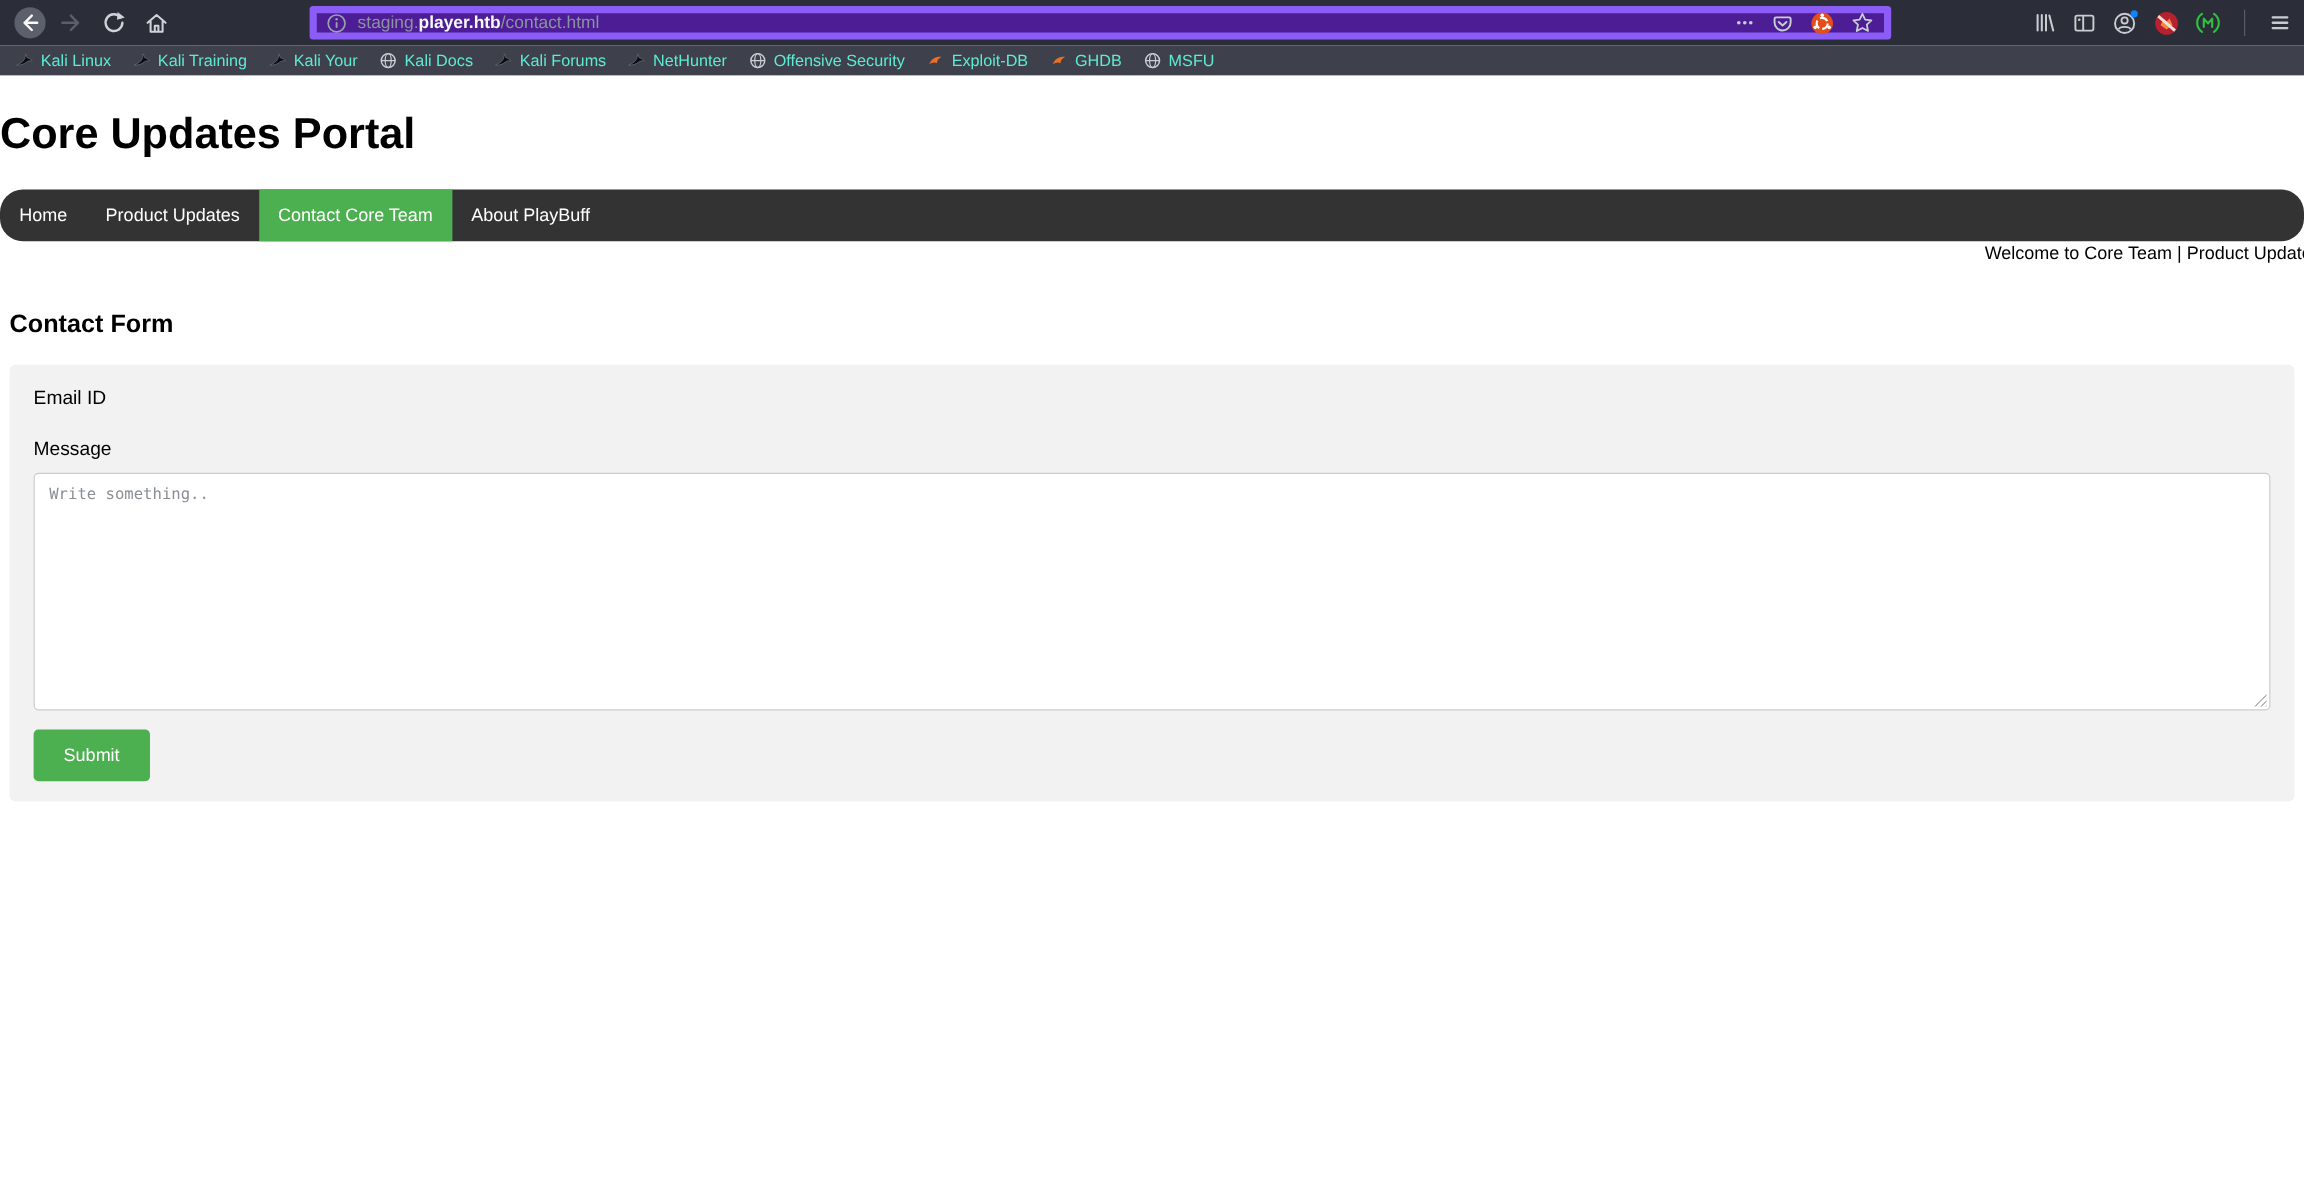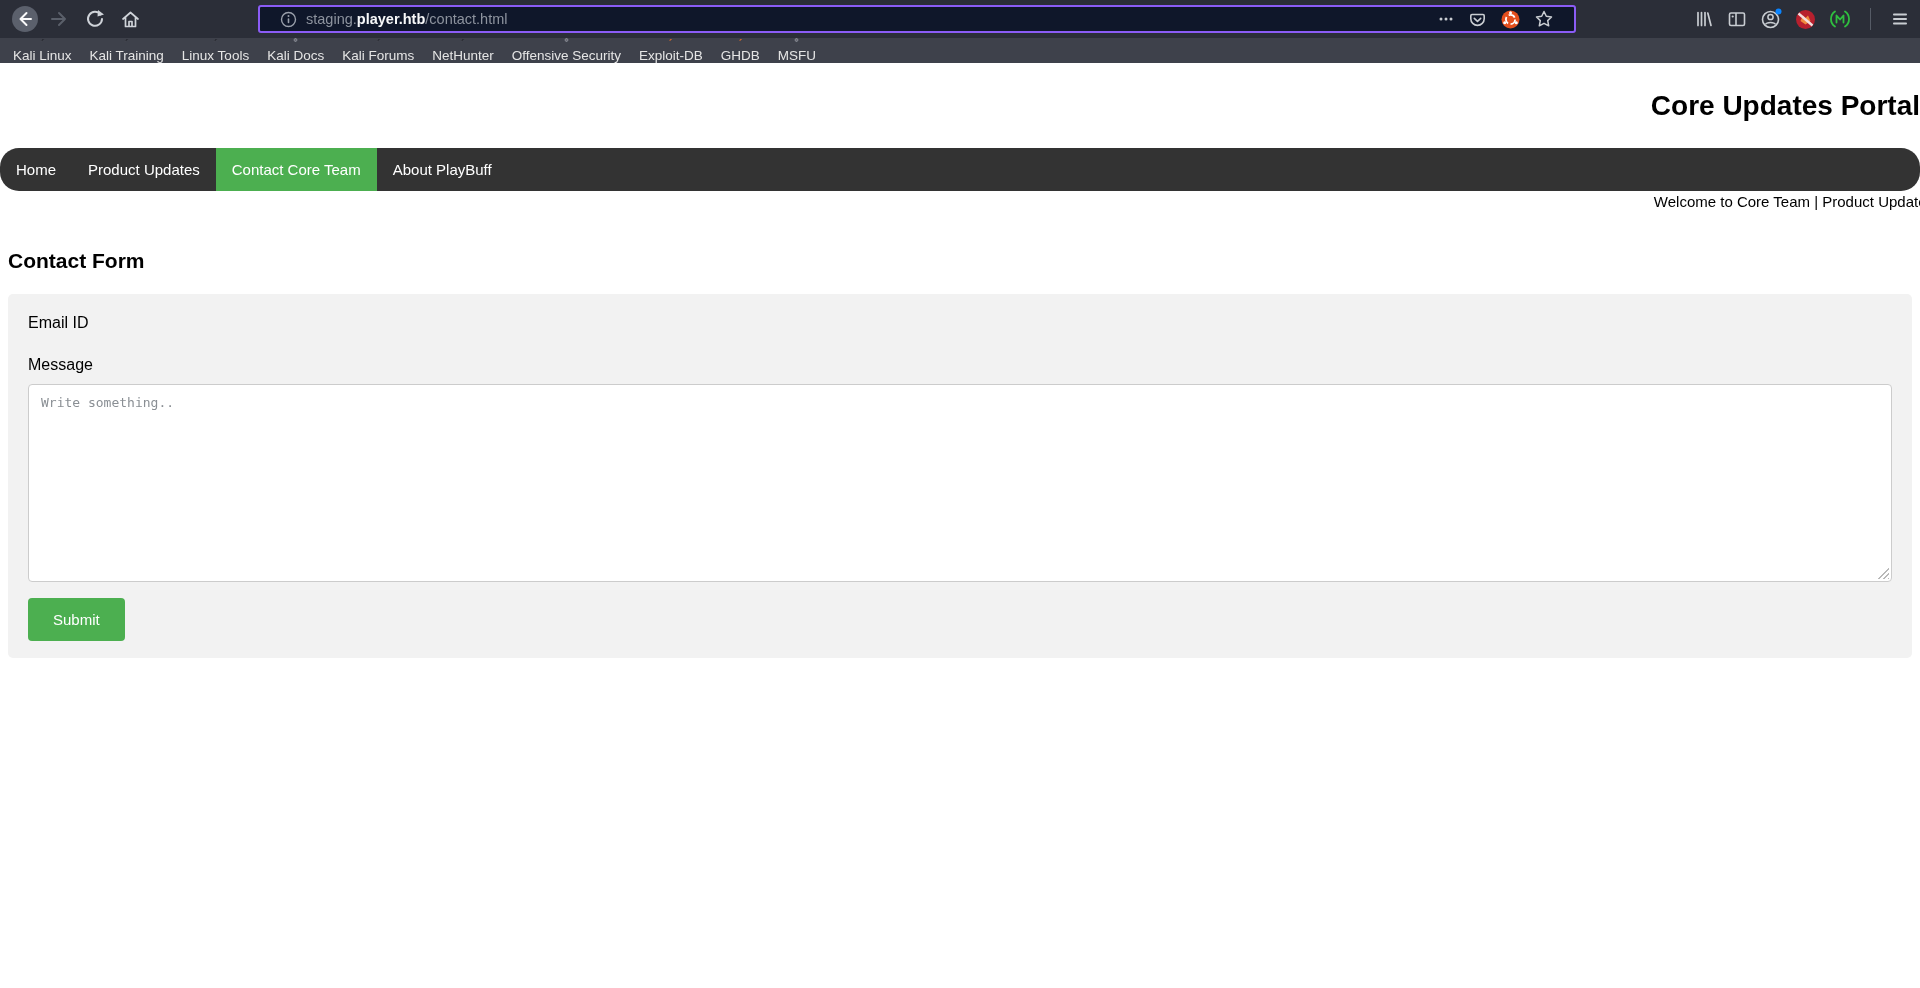--- a/index.html
+++ b/index.html
@@ -5,38 +5,38 @@
   * { margin:0; padding:0; box-sizing:border-box; }
   html,body { width:1920px; height:988px; overflow:hidden; background:#fff;
               font-family:"Liberation Sans", sans-serif; }
   .screen { width:1920px; height:988px; display:flex; flex-direction:column; }
 
   
   .toolbar { height:38px; background:#2b2e38; display:flex; align-items:center;
              padding:0 10px; flex:0 0 auto; }
   .tb-btn { width:30px; height:30px; display:flex; align-items:center; justify-content:center;
             margin-right:5px; flex:0 0 auto; cursor:pointer; }
-  .urlbar { flex:1 1 auto; height:28px; margin:0 118px 0 108px; background:#0f172a;
-            border-radius:3px; display:flex; align-items:center; padding:0 20px;
-            border:2px solid #8b5cf6; }
+  .urlbar { flex:1 1 auto; height:28px; margin:0 118px 0 108px; background:#4c1d95;
+            border-radius:3px; display:flex; align-items:center; padding:0 8px;
+            border:6px solid #8b5cf6; }
   .url-text { font-size:14.5px; color:#8d939e; margin-left:9px; white-space:nowrap;
               flex:1 1 auto; overflow:hidden; }
   .url-domain { color:#f7f8f9; font-weight:600; }
   .urlbar-actions { display:flex; align-items:center; gap:14px; flex:0 0 auto; }
   .right-icons { display:flex; align-items:center; gap:13px; flex:0 0 auto; }
   .tb-divider { width:1px; height:22px; background:#565b66; margin:0 6px; }
 
   .bookmarks { height:25px; background:#3e414b; display:flex; align-items:center;
                padding:0 4px; flex:0 0 auto; }
   .bm { display:flex; align-items:center; gap:6px; padding:0 9px; height:100%;
-        font-size:13.5px; color:#e5e5e5; cursor:pointer; white-space:nowrap;flex-direction:column; }
+        font-size:13.5px; color:#5eead4; cursor:pointer; white-space:nowrap; }
 
   
   .page { flex:1 1 auto; background:#fff; overflow:hidden; }
-  .page h1 { margin-top:27px; text-align:right; font-size:28px; font-weight:700; color:#000; }
+  .page h1 { margin-top:27px; text-align:left; font-size:36px; font-weight:700; color:#000; }
   .nav { margin-top:26px; background:#333333; display:flex; height:43px;border-radius:19px; }
   .nav-item { padding:0 16px; line-height:43px; font-size:15px; color:#ffffff; cursor:pointer; }
   .nav-item.active { background:#4CAF50; }
   .marquee { margin-top:2px; text-align:right; font-size:15px; color:#000;
              white-space:nowrap; transform:translateX(14px); }
   .form-heading { margin:39px 0 21px 8px; font-size:21px; font-weight:700; color:#000; }
   .form-box { margin:0 8px; background:#f2f2f2; border-radius:5px; padding:20px 20px 17px; }
   .field-label { display:block; font-size:16px; color:#000000; }
   .field-label.msg { margin-top:24px; }
   .text-input { margin-top:12px; width:100%; height:42px; padding:10px 12px; font-size:15px;
@@ -159,21 +159,21 @@
     <div class="bm">
       <svg width="15" height="15" viewBox="0 0 16 16">
           <path d="M1 12 C5 10.2 7.4 8.6 8.4 5.4 L9 2 L10.2 5.4 C12.6 6 14.2 7.6 14.8 8.2 C12.6 7.9 10.9 8.3 9.7 9.3 C7.4 11.3 4.6 12.1 1 12 Z" fill="#0c0d12" stroke="#787c86" stroke-width="0.5"></path>
         </svg>
       <span>Kali Training</span>
     </div>
     <div class="bm">
       <svg width="15" height="15" viewBox="0 0 16 16">
           <path d="M1 12 C5 10.2 7.4 8.6 8.4 5.4 L9 2 L10.2 5.4 C12.6 6 14.2 7.6 14.8 8.2 C12.6 7.9 10.9 8.3 9.7 9.3 C7.4 11.3 4.6 12.1 1 12 Z" fill="#0c0d12" stroke="#787c86" stroke-width="0.5"></path>
         </svg>
-      <span>Linux Tools</span>
+      <span>Kali Your</span>
     </div>
     <div class="bm">
       <svg width="15" height="15" viewBox="0 0 16 16">
           <circle cx="8" cy="8" r="6.2" stroke="#c9cdd4" stroke-width="1.3" fill="none"></circle>
           <ellipse cx="8" cy="8" rx="2.7" ry="6.2" stroke="#c9cdd4" stroke-width="1.1" fill="none"></ellipse>
           <line x1="1.8" y1="8" x2="14.2" y2="8" stroke="#c9cdd4" stroke-width="1.1"></line>
         </svg>
       <span>Kali Docs</span>
     </div>
     <div class="bm">

